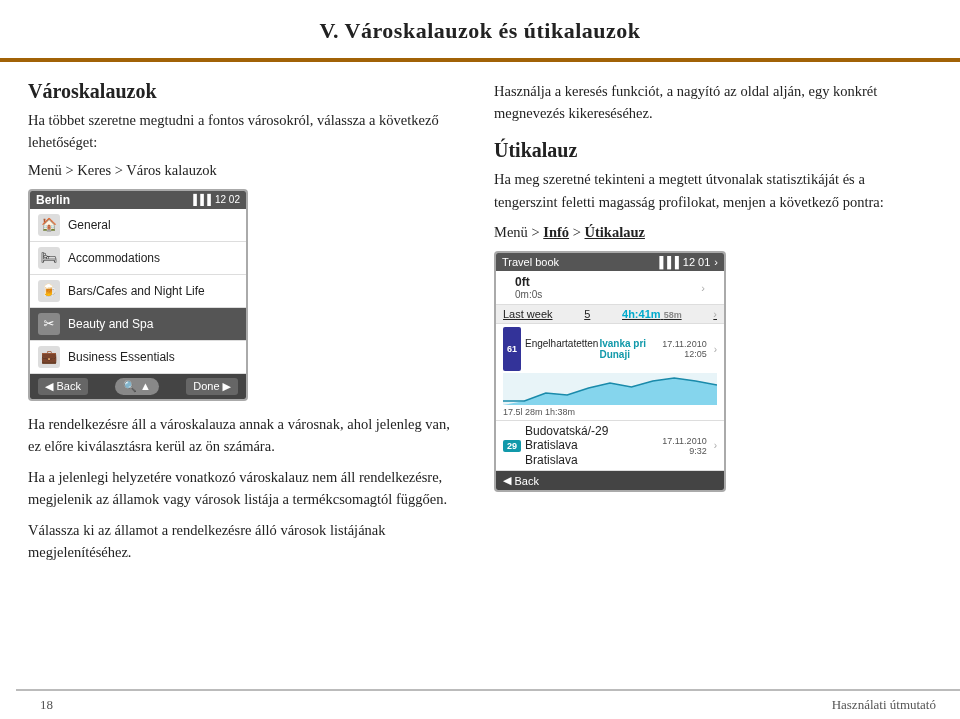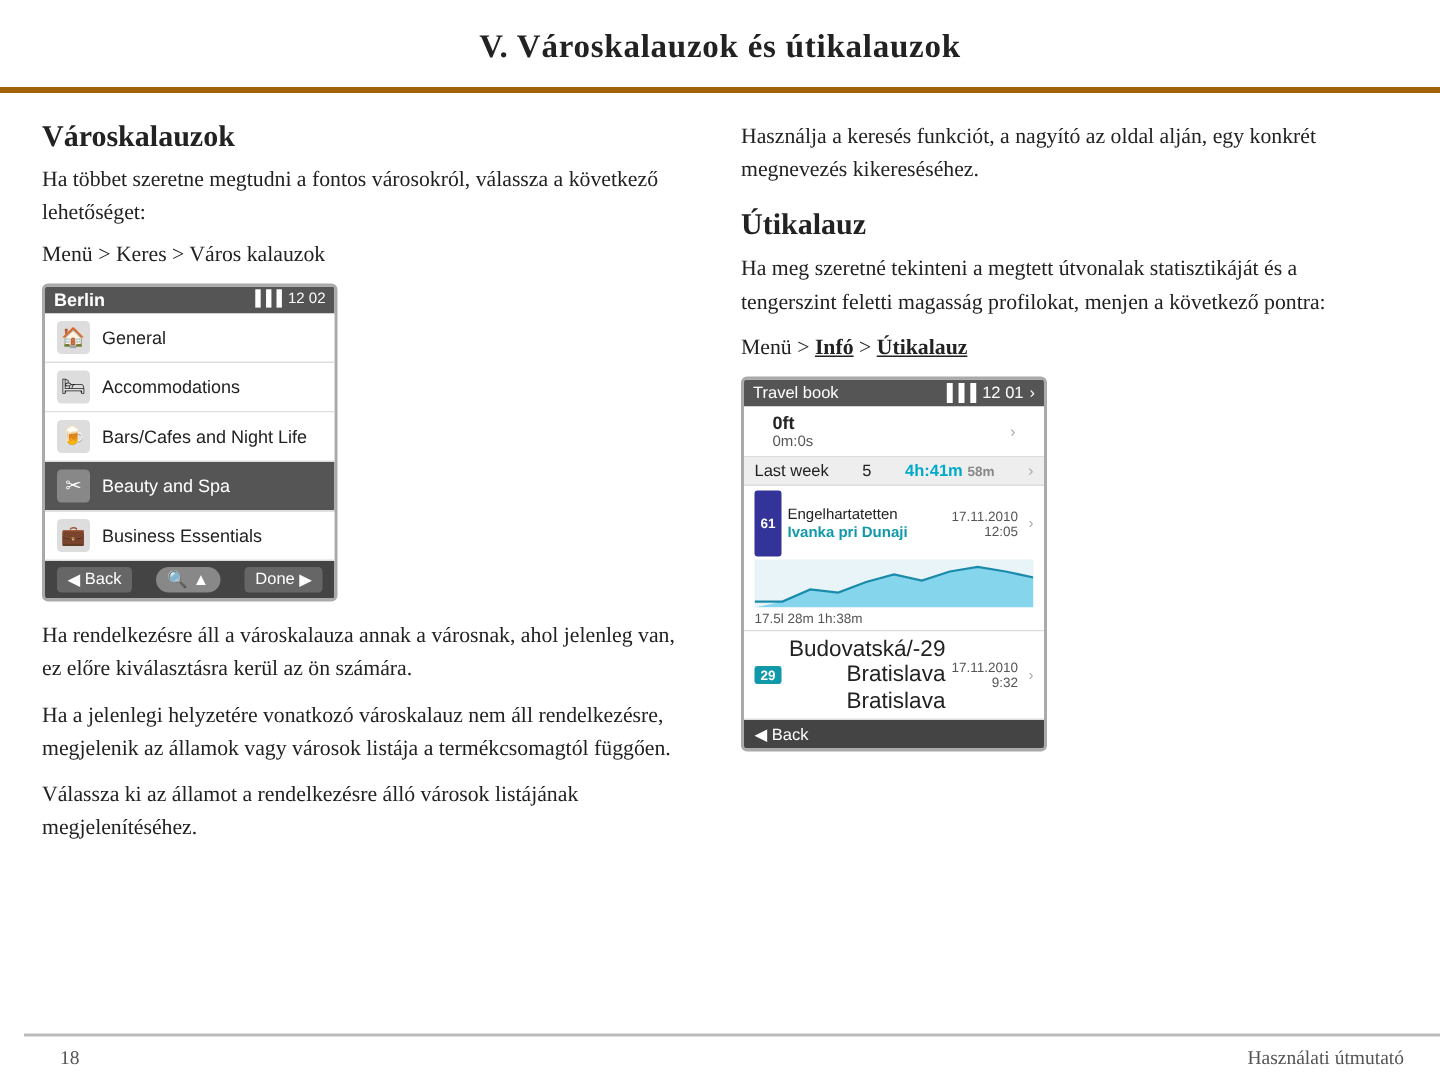--- a/index.html
+++ b/index.html
@@ -55,21 +55,21 @@
     .menu-path u {
       text-decoration: underline;
     }
     
     .phone-mockup {
       border: 2px solid #aaa;
       border-radius: 4px;
       background: #f5f5f5;
       margin: 8px 0 12px 0;
       overflow: hidden;
-      width: 197px;
+      width: 220px;
       font-family: Arial, sans-serif;
     }
     .phone-header {
       background: #555;
       color: #fff;
       display: flex;
       align-items: center;
       justify-content: space-between;
       padding: 2px 6px;
       font-size: 11px;
@@ -135,21 +135,21 @@
       padding: 2px 8px;
       font-size: 11px;
     }
     
     .travel-phone {
       border: 2px solid #aaa;
       border-radius: 4px;
       background: #f5f5f5;
       margin: 8px 0 12px 0;
       overflow: hidden;
-      width: 204px;
+      width: 232px;
       font-family: Arial, sans-serif;
     }
     .travel-header {
       background: #555;
       color: #fff;
       display: flex;
       align-items: center;
       justify-content: space-between;
       padding: 3px 6px;
       font-size: 11px;
@@ -169,20 +169,21 @@
       font-size: 10px;
     }
     .travel-week {
       background: #eee;
       display: flex;
       align-items: center;
       justify-content: space-between;
       padding: 3px 7px;
       font-size: 11px;
       border-bottom: 1px solid #ddd;
+      text-decoration: underline;
     }
     .travel-week-right {
       color: #00aacc;
       font-weight: bold;
     }
     .travel-route {
       background: #fff;
       border-bottom: 1px solid #ddd;
       padding: 3px 7px;
     }
@@ -361,21 +362,21 @@
         <span class="travel-week-right">
           <span>4h:41m</span>
           <span style="font-size:9px;color:#888;">58m</span>
         </span>
         <span style="color:#aaa;">›</span>
       </div>
 
       <div class="travel-route">
         <div class="travel-route-top">
           <span class="route-badge">61</span>
-          <div style="display:flex;flex-direction:column;font-size:10px;gap:1px;flex:1;">
+          <div style="display:flex;flex-direction:row;font-size:10px;gap:1px;flex:1;">
             <span>Engelhartatetten</span>
             <span style="color:#19a;font-weight:bold;">Ivanka pri Dunaji</span>
           </div>
           <div style="text-align:right;">
             <div class="route-date">17.11.2010</div>
             <div class="route-date">12:05</div>
           </div>
           <span style="color:#aaa;margin-left:3px;">›</span>
         </div>
 
@@ -384,21 +385,21 @@
             <polygon points="0,32 20,28 40,20 60,22 80,15 100,10 120,14 140,8 160,5 180,8 200,12 200,32" fill="#5bc8e8" opacity="0.7"></polygon>
             <polyline points="0,28 20,28 40,20 60,22 80,15 100,10 120,14 140,8 160,5 180,8 200,12" fill="none" stroke="#1a8aaa" stroke-width="1.5"></polyline>
           </svg>
         </div>
         <div style="font-size:9px;color:#555;margin-top:1px;">17.5l  28m  1h:38m</div>
       </div>
 
       <div class="travel-route2">
         <div class="travel-route-top">
           <span class="route-badge-blue">29</span>
-          <div style="display:flex;flex-direction:column;font-size:15px;gap:1px;flex:1;text-align:right;">
+          <div style="display:flex;flex-direction:column;font-size:12px;gap:1px;flex:1;">
             <span>Budovatská/-29 Bratislava</span>
             <span>Bratislava</span>
           </div>
           <div style="text-align:right;">
             <div class="route-date">17.11.2010</div>
             <div class="route-date">9:32</div>
           </div>
           <span style="color:#aaa;margin-left:3px;">›</span>
         </div>
       </div>

